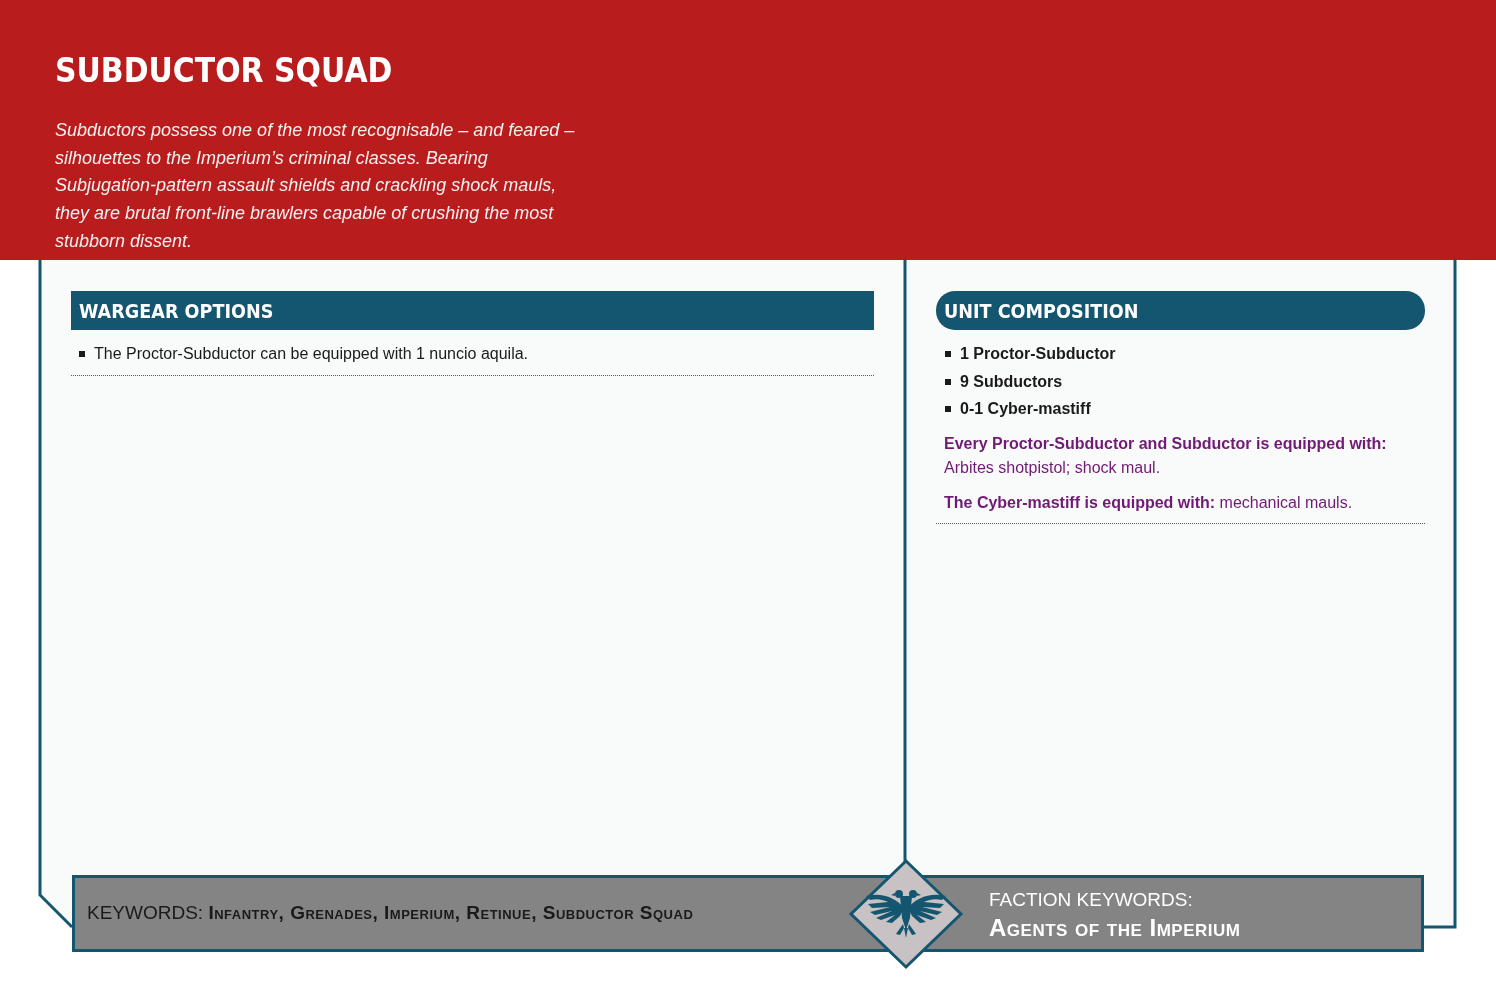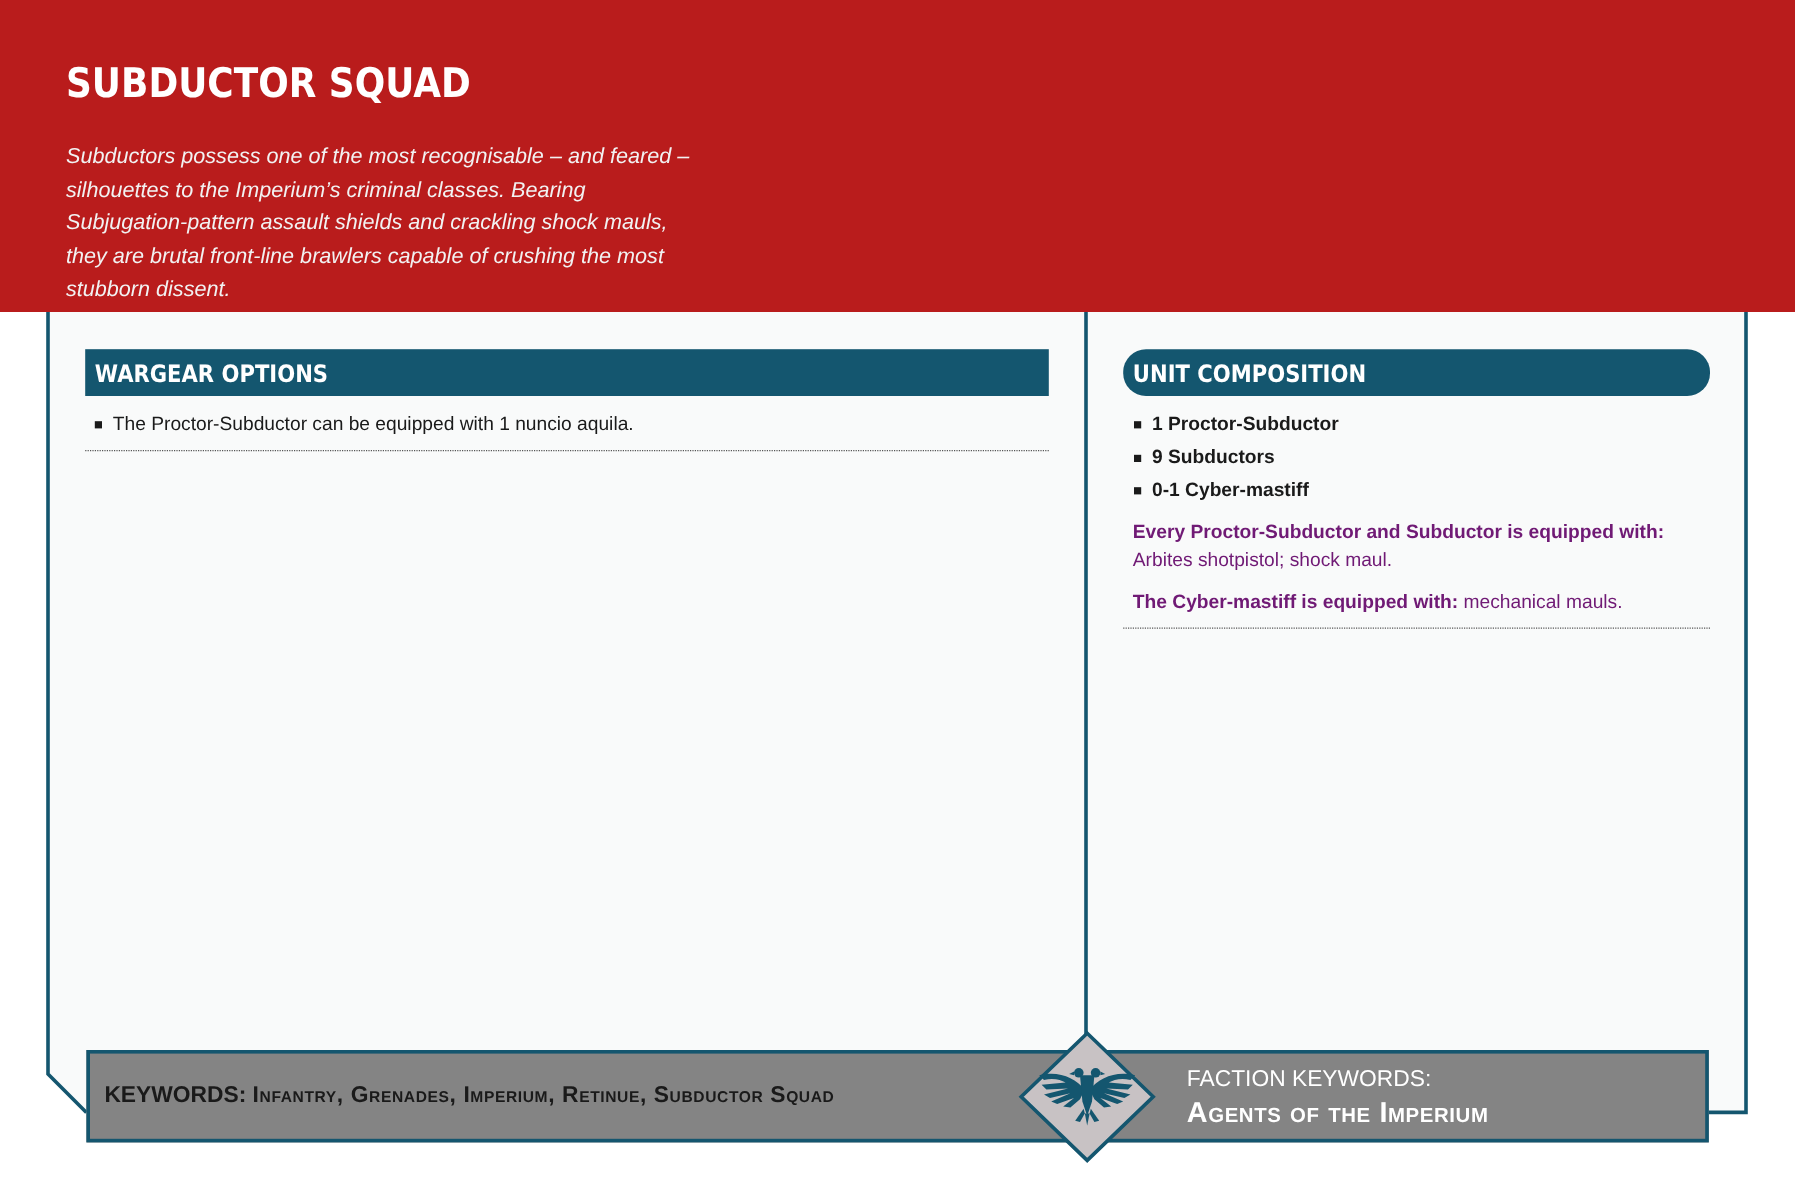--- a/index.html
+++ b/index.html
@@ -42,21 +42,21 @@
     .para { position: absolute; font-size: 16px; color: #701a75; line-height: 24px; }
     .para b { font-weight: bold; }
     .kw-bar {
       position: absolute; left: 72px; top: 875px; width: 1352px; height: 77px;
       background: #848484; border: 3px solid #14566f;
     }
     .kw-text {
       position: absolute; left: 87px; top: 902px; font-size: 19px; color: #1a1a1a;
       white-space: nowrap;
     }
-    .kw-text .kw-label { font-weight: bold; }
+    .kw-text .kw-label { font-weight: normal; }
     .kw-text .kw-values { font-weight: bold; font-variant: small-caps; letter-spacing: 0.5px; text-align: center; }
     .fk-label {
       position: absolute; left: 989px; top: 889px; font-size: 19px; color: #ffffff;
     }
     .fk-value {
       position: absolute; left: 989px; top: 914px; font-size: 24px; color: #ffffff;
       font-weight: bold; font-variant: small-caps; letter-spacing: 0.5px;
     }
     .emblem { position: absolute; left: 848px; top: 858px; width: 116px; height: 112px; }
   </style>

